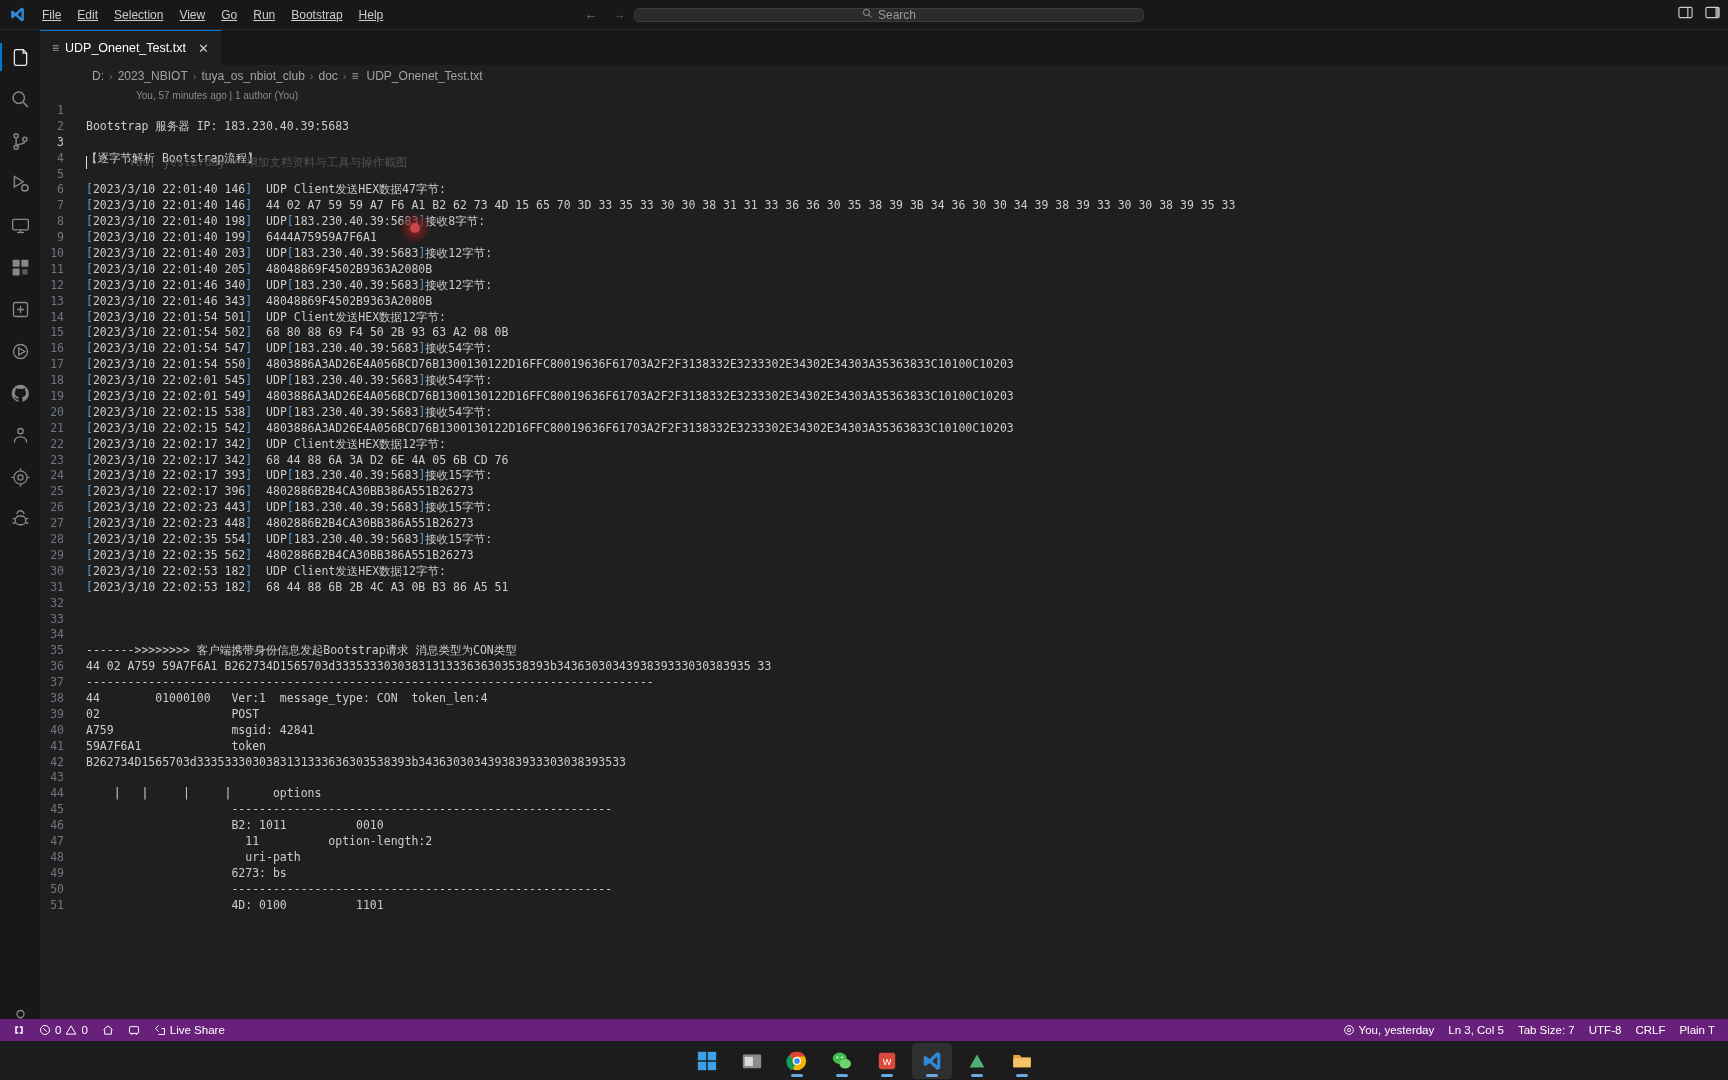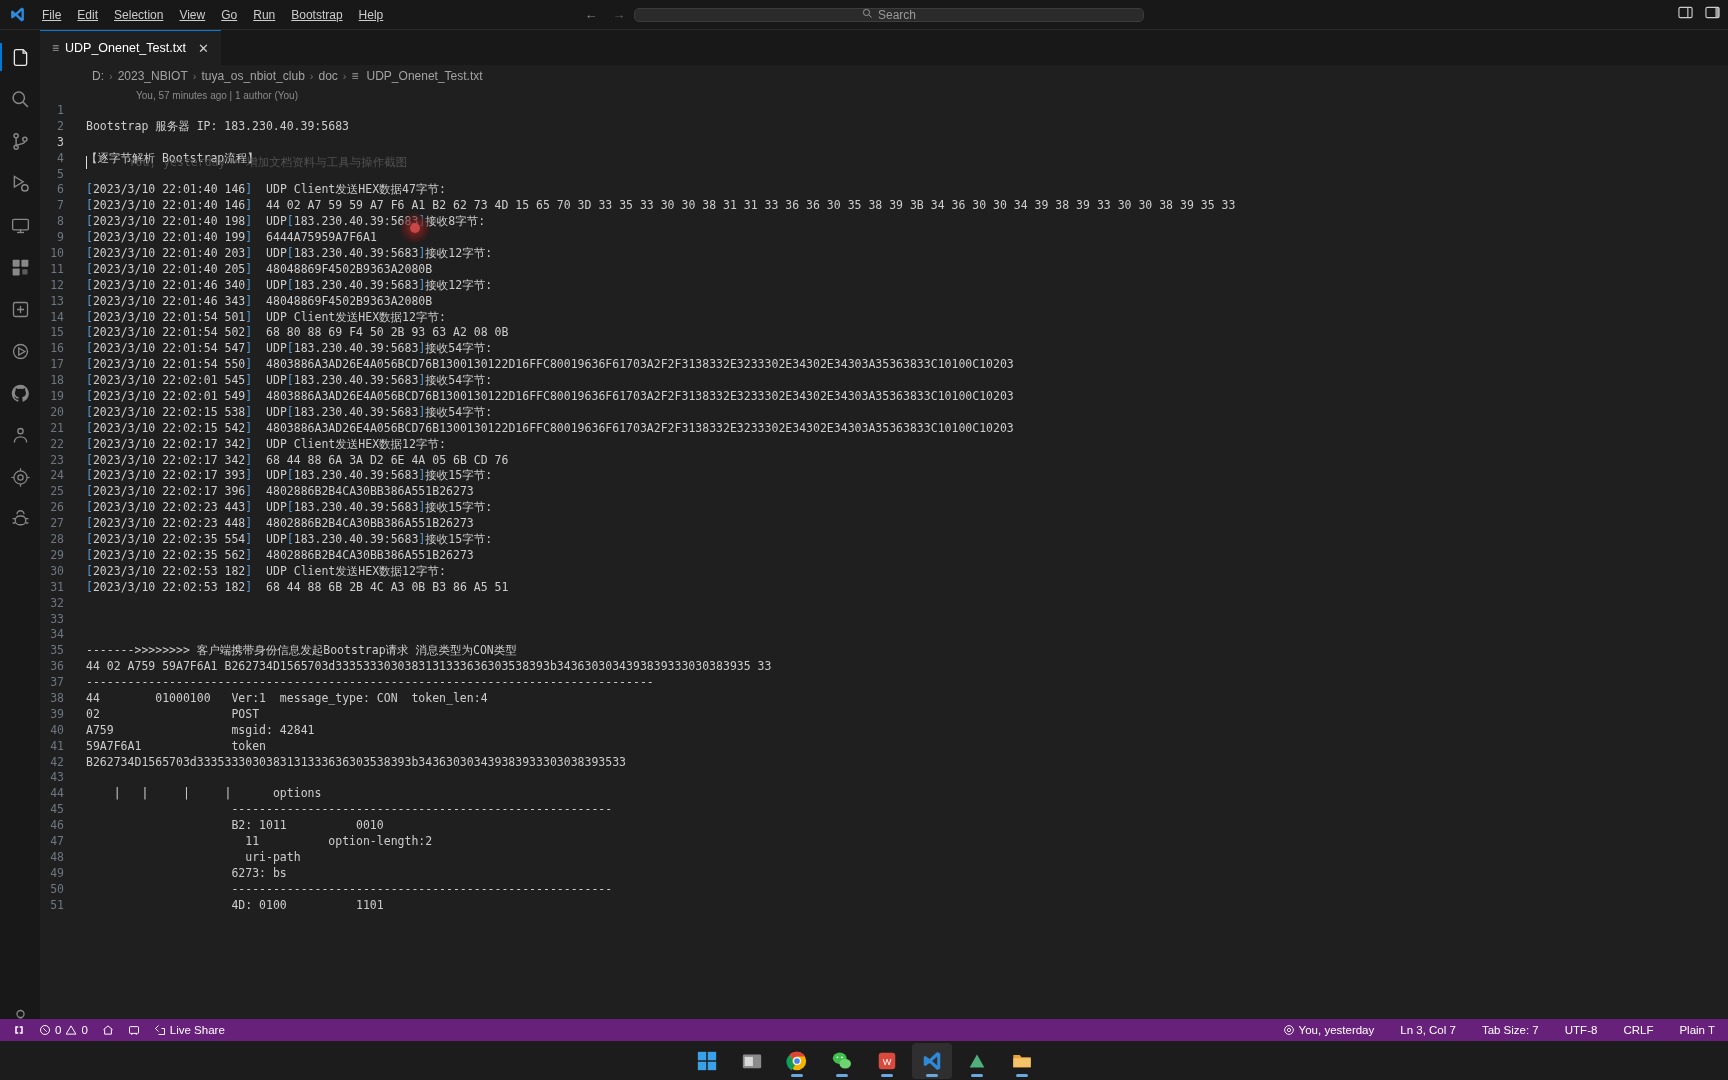--- a/index.html
+++ b/index.html
@@ -146,21 +146,21 @@
     position: absolute; right: 0; top: 0; bottom: 0; width: 14px; background: transparent;
   }
 
   
   .statusbar {
     position: absolute; left: 0; right: 0; bottom: 39px; height: 22px;
     background: #68217a; display: flex; align-items: center;
     font-size: 11.5px; color: #ffffff; padding: 0 6px;
   }
   .sb-left { display: flex; align-items: center; gap: 0; }
-  .sb-right { margin-left: auto; display: flex; align-items: center; gap: 12px; }
+  .sb-right { margin-left: auto; display: flex; align-items: center; gap: 0; }
   .sb-item {
     display: flex; align-items: center; gap: 4px; padding: 0 7px; height: 22px;
     white-space: nowrap;
   }
   .sb-item svg { width: 12px; height: 12px; }
 
   
   .taskbar {
     position: absolute; left: 0; right: 0; bottom: 0; height: 39px;
     background: #1c1c1c; display: flex; align-items: center; justify-content: center;
@@ -412,21 +412,21 @@
     </div>
 
     <div class="sb-right">
       <div class="sb-item">
         <svg viewBox="0 0 16 16" fill="none" stroke="#ffffff" stroke-width="1.2">
             <circle cx="8" cy="8" r="2.2"></circle>
             <circle cx="8" cy="8" r="5.8"></circle>
           </svg>
         <span>You, yesterday</span>
       </div>
-      <div class="sb-item">Ln 3, Col 7</div>
+      <div class="sb-item">Ln 3, Col 5</div>
       <div class="sb-item">Tab Size: 7</div>
       <div class="sb-item">UTF-8</div>
       <div class="sb-item">CRLF</div>
       <div class="sb-item">Plain T</div>
     </div>
   </div>
 
   <div class="taskbar">
     <div class="tb-app">
       <svg viewBox="0 0 24 24">

